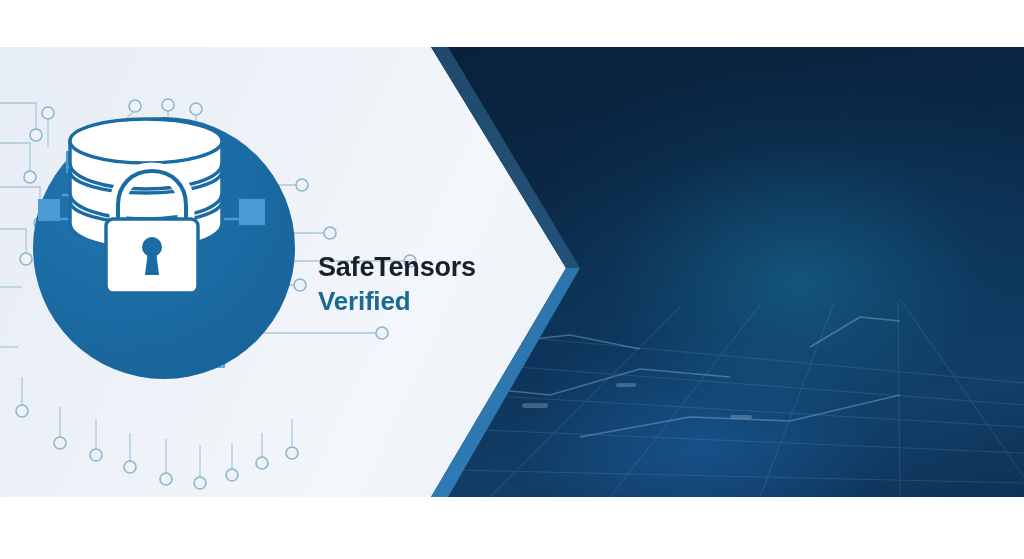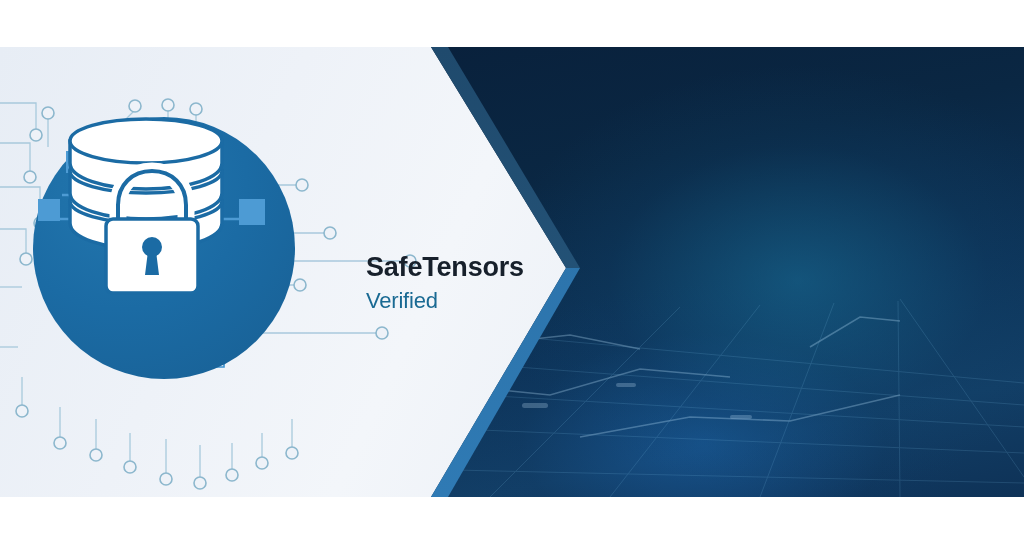--- a/index.html
+++ b/index.html
@@ -69,27 +69,27 @@
   .icon-circle {
     position: absolute;
     left: 33px; top: 70px;
     width: 262px; height: 262px;
     border-radius: 50%;
     background: radial-gradient(circle at 34% 26%, #2377ae 0%, #1b6ba4 48%, #185f93 100%);
   }
   .db-svg { position: absolute; left: 48px; top: 54px; }
 
   
-  .headline-block { position: absolute; left: 318px; top: 203px; margin-left: 48px; }
+  .headline-block { position: absolute; left: 318px; top: 203px; }
   .h-line1 {
     font-size: 27px; font-weight: bold; color: #17202b;
     letter-spacing: -0.2px; line-height: 34px; white-space: nowrap;
   }
   .h-line2 {
-    font-size: 22px; font-weight: normal; color: #1a6a93;
+    font-size: 26px; font-weight: bold; color: #1a6a93;
     letter-spacing: -0.2px; line-height: 34px; white-space: nowrap;
   }
 </style>
 </head>
 <body>
 
 <div id="banner">
 
   <div class="dark-panel">
 

